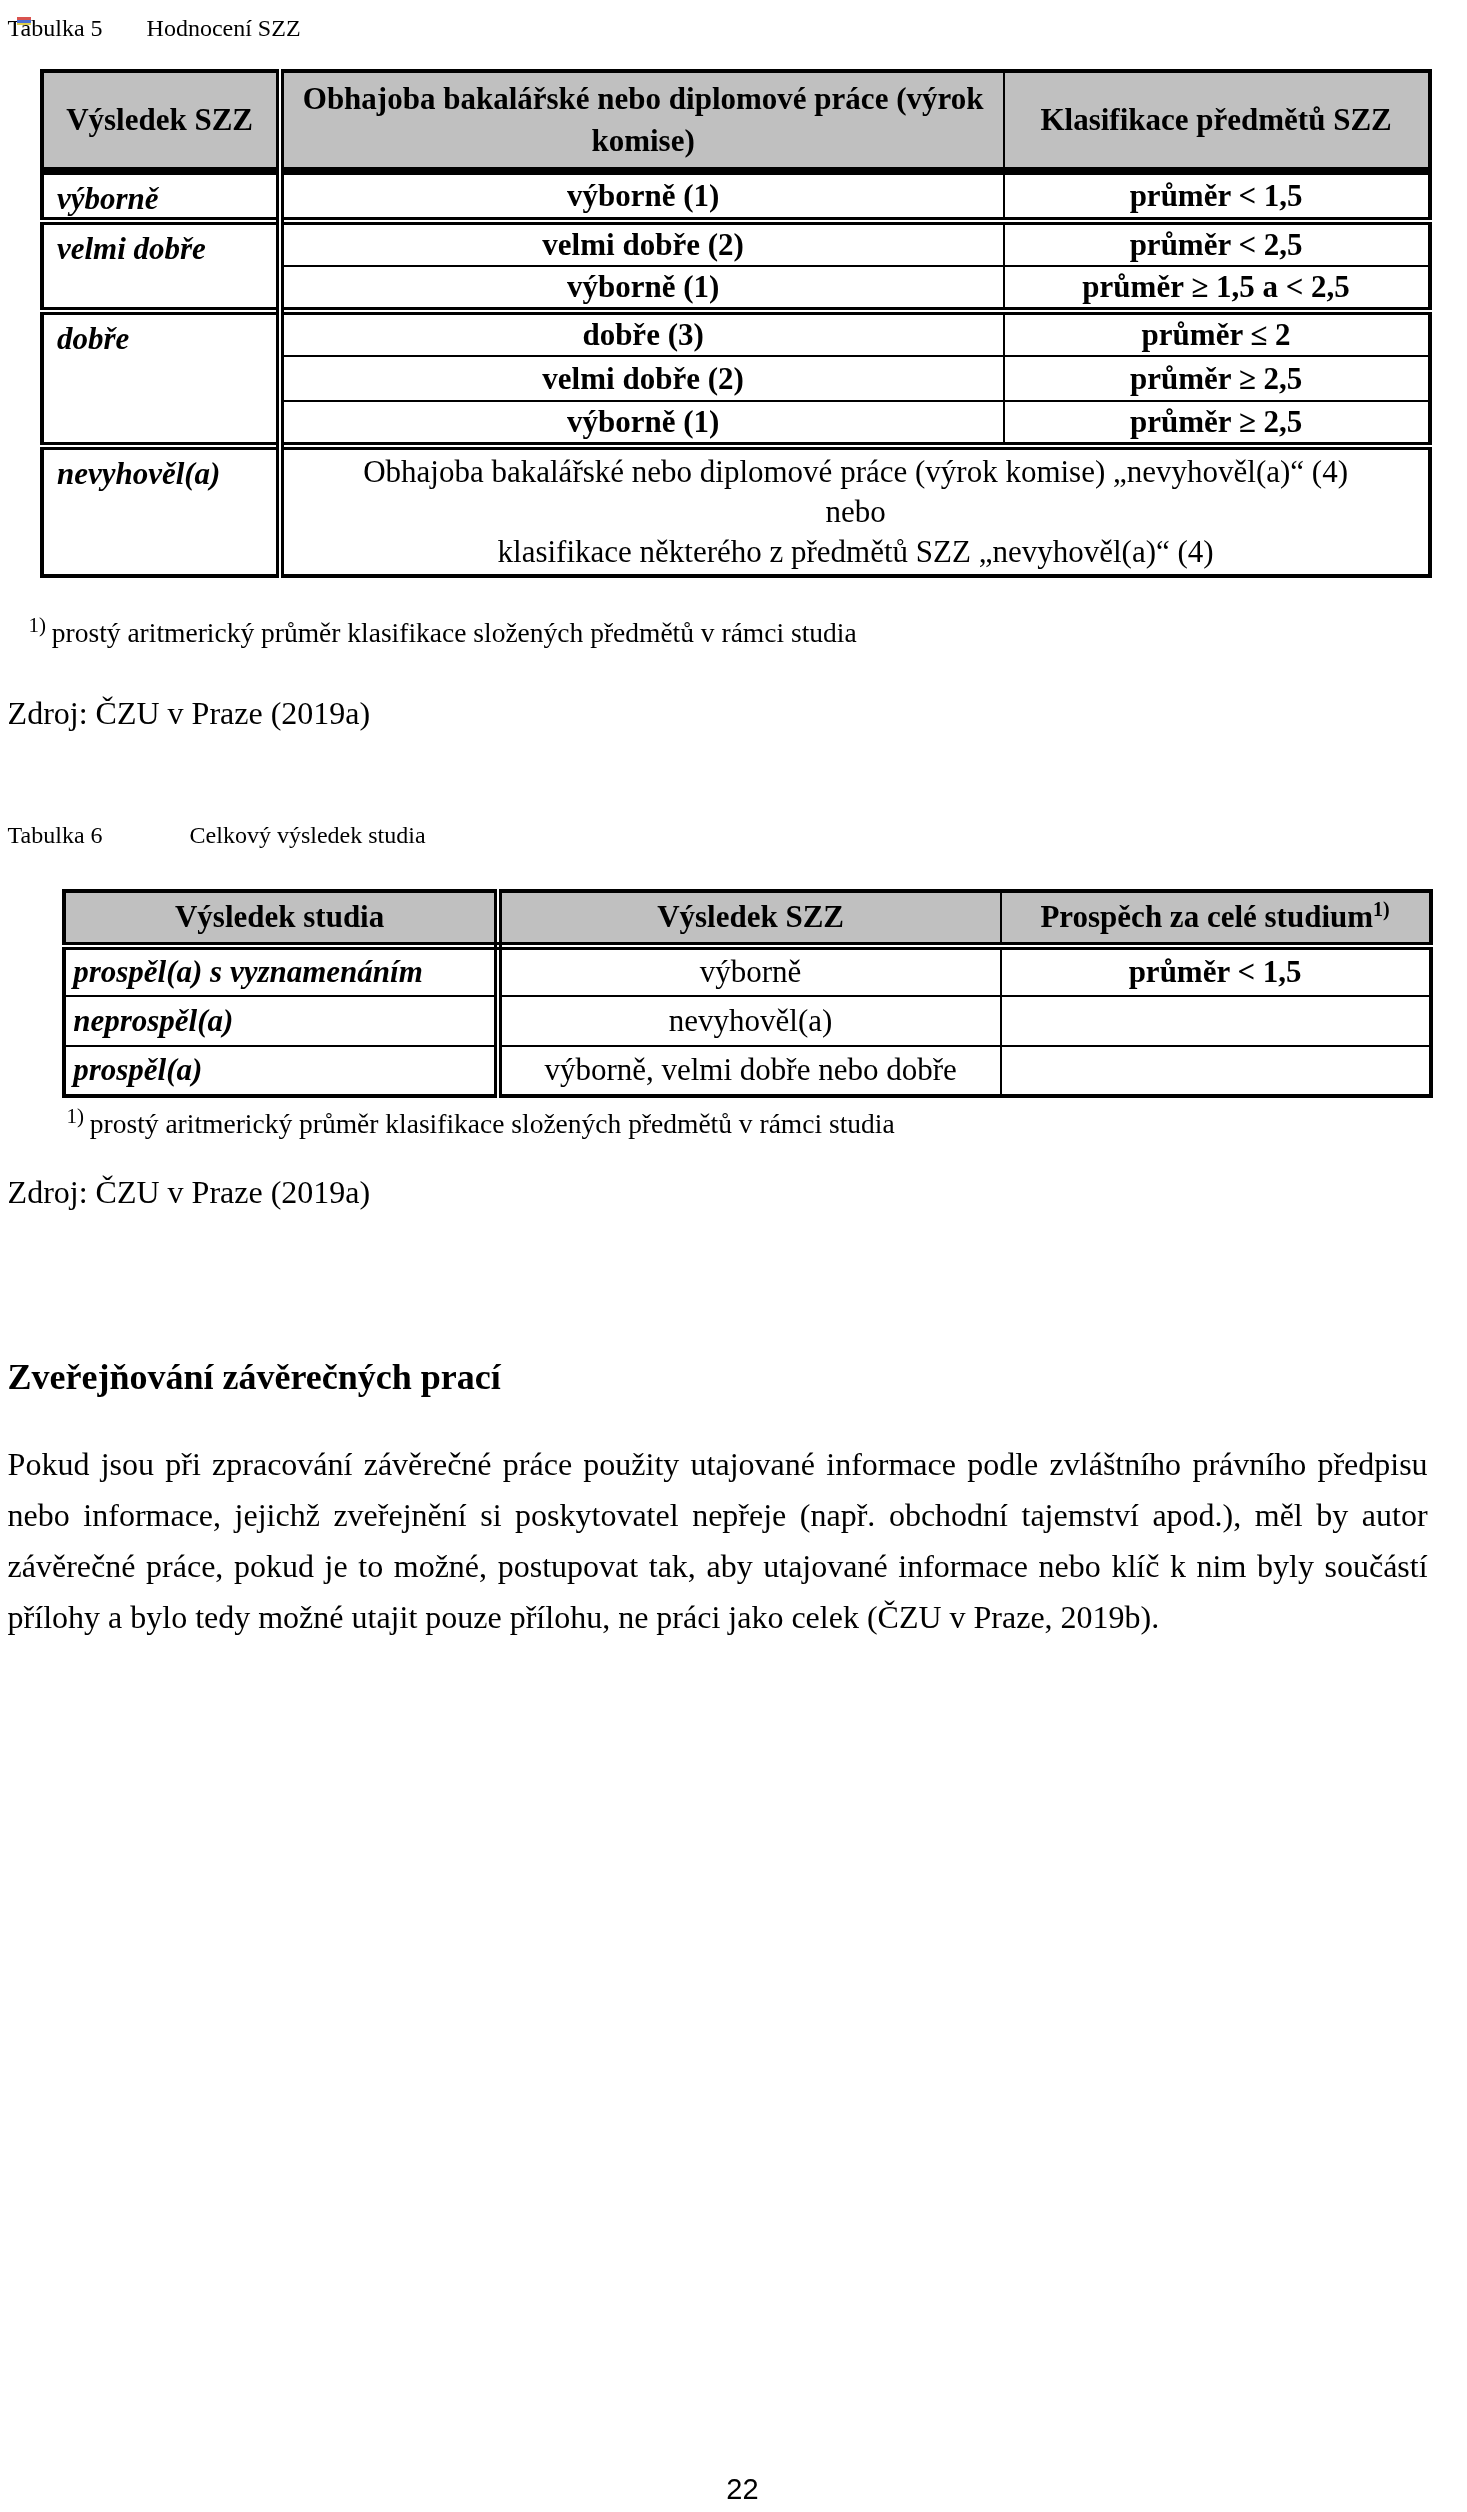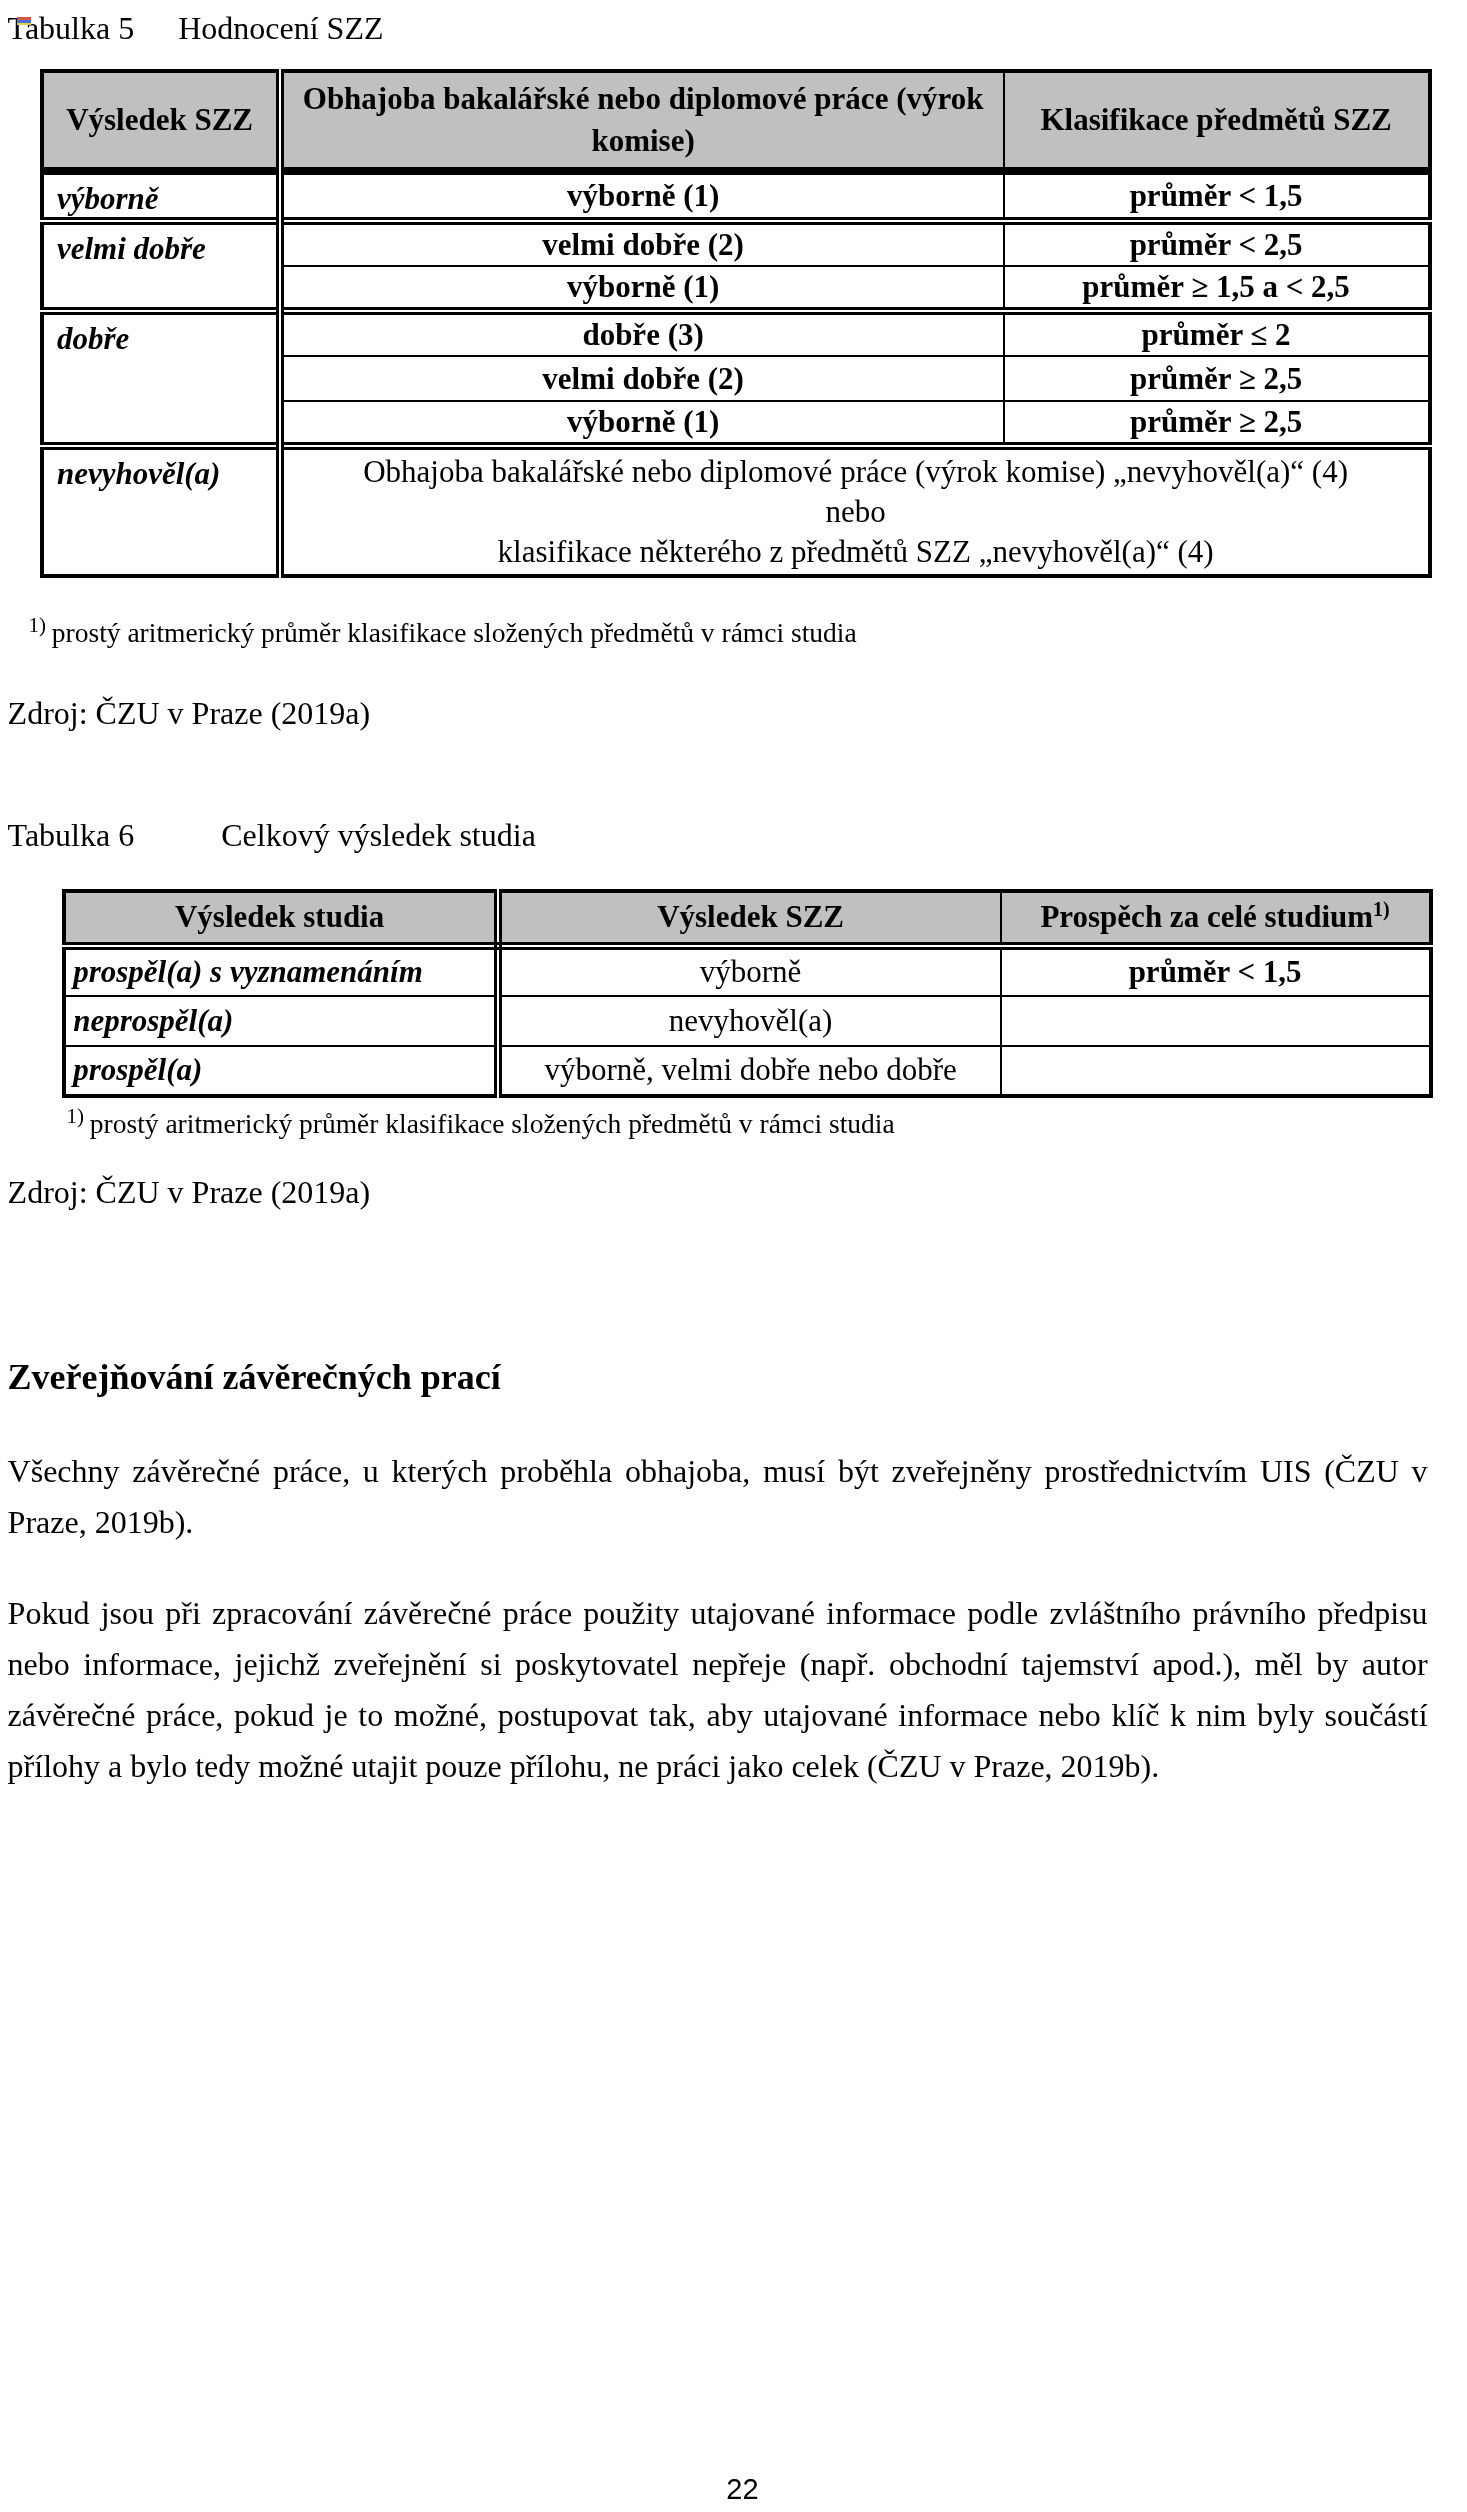--- a/index.html
+++ b/index.html
@@ -5,21 +5,21 @@
   html,body{margin:0;padding:0;}
   body{
     width:1467px;height:2512px;
     background:#ffffff;color:#000;
     font-family:"Liberation Serif","DejaVu Serif",serif;
     position:relative;overflow:hidden;
   }
   .content{padding:7.6px 5.7px 0 7.6px;}
 
   
-  .tbl-caption{font-size:32px;line-height:40px;position:relative;}
+  .tbl-caption{font-size:24px;line-height:40px;position:relative;}
   .tbl-caption .cap-label{display:inline-block;}
   .cap5 .cap-label{margin-right:44px;}
   .cap6 .cap-label{margin-right:87px;}
   .artifact{position:absolute;left:9.5px;top:9.5px;width:14px;height:9.5px;}
   .artifact span{display:block;height:2.8px;}
 
   
   table{border-collapse:collapse;table-layout:fixed;}
   .tbl{border:4.7px solid #000;}
   .tbl td,.tbl th{border:2.8px solid #000;overflow:hidden;}
@@ -175,19 +175,18 @@
         <td class="c2">výborně, velmi dobře nebo dobře</td>
         <td></td>
       </tr>
     </tbody>
   </table>
 
   <div class="footnote fnote2"><sup>1)</sup><span>prostý aritmerický průměr klasifikace složených předmětů v rámci studia</span></div>
   <div class="source src2">Zdroj: ČZU v Praze (2019a)</div>
 
   <div class="sec-heading">Zveřejňování závěrečných prací</div>
-  <p class="para p1">Všechny závěrečné práce, u kterých proběhla obhajoba, musí být zveřejněny prostřednictvím UIS (ČZU v Praze, 2019b).</p>
   <p class="para p2">Pokud jsou při zpracování závěrečné práce použity utajované informace podle zvláštního právního předpisu nebo informace, jejichž zveřejnění si poskytovatel nepřeje (např. obchodní tajemství apod.), měl by autor závěrečné práce, pokud je to možné, postupovat tak, aby utajované informace nebo klíč k nim byly součástí přílohy a bylo tedy možné utajit pouze přílohu, ne práci jako celek (ČZU v Praze, 2019b).</p>
 
 </div>
 
 <div class="page-num">22</div>
 
 
 </body></html>

